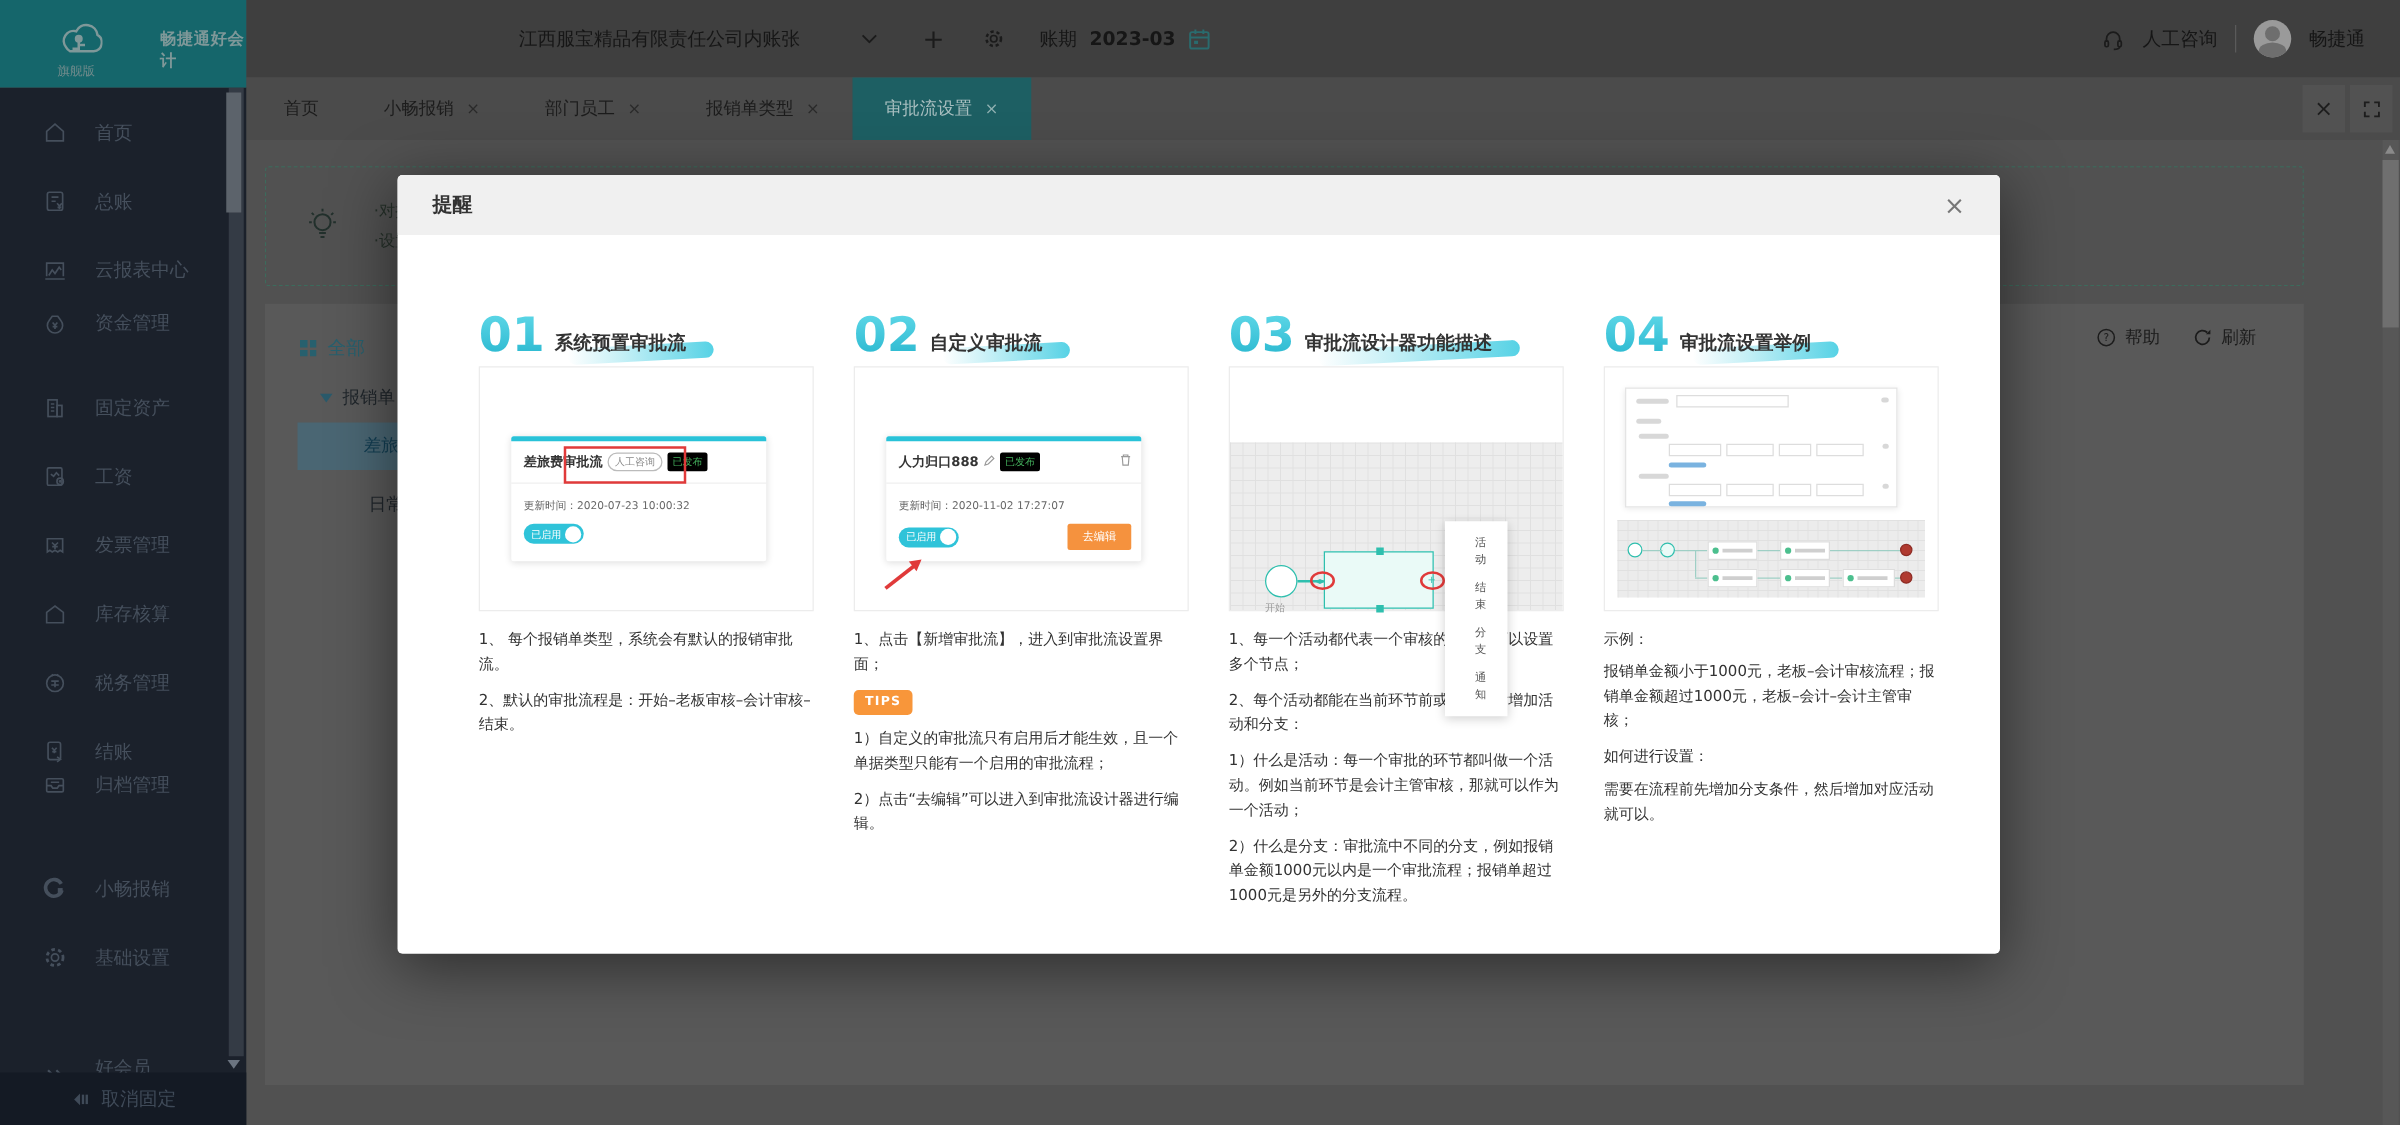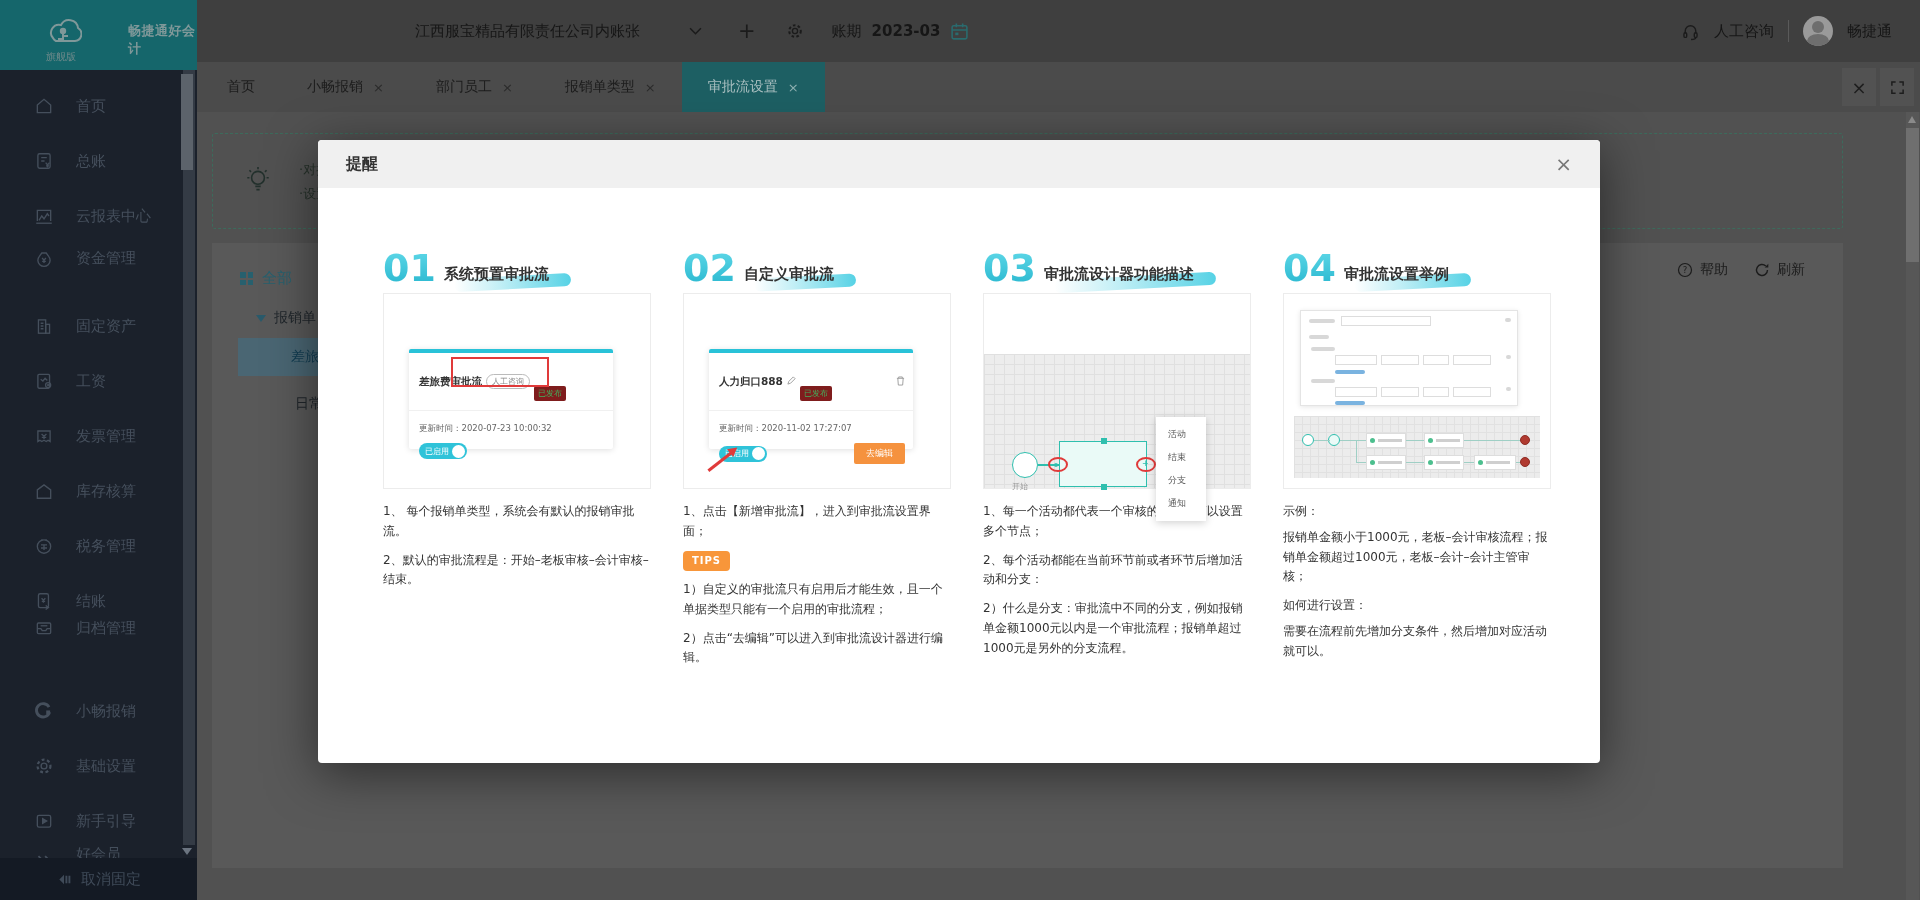--- a/index.html
+++ b/index.html
@@ -91,21 +91,21 @@
   .tips-badge{display:inline-block;background:#f8963a;color:#fff;font-size:10px;font-weight:bold;
               border-radius:4px;padding:2px 9px;margin:0 0 9px 0;letter-spacing:1px;}
 
   
   .mini-card{position:absolute;left:25px;top:55px;width:204px;height:100px;background:#fff;
              box-shadow:0 1px 6px rgba(0,0,0,.13);border-radius:2px;font-size:9px;}
   .mc-top{height:4px;background:#29c2d8;border-radius:2px 2px 0 0;}
   .mc-row1{display:flex;align-items:center;gap:4px;padding:9px 8px 0 10px;}
   .mc-name{font-size:10.5px;font-weight:bold;color:#333;white-space:nowrap;}
   .pill-outline{border:1px solid #bbb;border-radius:8px;color:#888;font-size:8px;padding:1px 5px;white-space:nowrap;}
-  .tag-green{background:#7f1d1d;color:#43b05c;font-size:8px;padding:2px 4px;border-radius:2px;white-space:nowrap;margin-top:24px;}
+  .tag-green{background:#000000;color:#43b05c;font-size:8px;padding:2px 4px;border-radius:2px;white-space:nowrap;}
   .mc-upd{padding:12px 10px 0 10px;color:#666;font-size:8.5px;border-top:1px solid #f0f0f0;margin-top:9px;}
   .mc-row3{display:flex;align-items:center;padding:8px 8px 0 10px;}
   .toggle{display:inline-flex;align-items:center;background:#2fc3d9;border-radius:9px;height:16px;padding:0 2px 0 6px;color:#fff;font-size:8px;gap:3px;}
   .knob{display:inline-block;width:13px;height:13px;border-radius:50%;background:#fff;}
   .red-box{position:absolute;border:2px solid #e03a3a;}
   .btn-edit{margin-left:auto;background:#f5923e;color:#fff;font-size:9px;border-radius:2px;padding:4px 12px;}
   .mini-ico{color:#999;font-size:9px;}
   .red-arrow{position:absolute;left:0px;bottom:-22px;width:30px;height:2.5px;background:#e03a3a;transform:rotate(-38deg);transform-origin:left bottom;}
   .red-arrow:after{content:"";position:absolute;right:-7px;top:-4px;border-left:9px solid #e03a3a;border-top:5px solid transparent;border-bottom:5px solid transparent;}
 
@@ -114,21 +114,21 @@
      background-image:linear-gradient(#e0e0e0 1px,transparent 1px),linear-gradient(90deg,#e0e0e0 1px,transparent 1px);
      background-size:10px 10px;}
   .node-start{position:absolute;left:28px;top:98px;width:26px;height:26px;border-radius:50%;background:#fff;border:1.5px solid #2fbfae;}
   .node-start-lb{position:absolute;left:28px;top:127px;font-size:8px;color:#999;}
   .flow-line{position:absolute;left:54px;top:110px;width:22px;height:1.5px;background:#2fbfae;}
   .node-rect{position:absolute;left:75px;top:87px;width:88px;height:46px;background:#eafaf7;border:1.5px solid #2fbfae;}
   .handle{position:absolute;width:6px;height:6px;background:#2fbfae;left:41px;}
   .red-ellipse{position:absolute;width:20px;height:15px;border:2px solid #e03a3a;border-radius:50%;z-index:2;}
   .teal-glyph{position:absolute;font-size:8px;color:#2fbfae;z-index:1;}
   .ctx-menu{position:absolute;left:172px;top:63px;width:50px;background:#fff;box-shadow:0 2px 8px rgba(0,0,0,.18);
-            padding:6px 0;z-index:3;}
+            padding:6px 12px;z-index:3;}
   .ctx-menu div{font-size:9px;color:#555;padding:5px 0 5px 12px;}
 
   
   .ex-win{position:absolute;left:16px;top:16px;width:218px;height:96px;background:#fff;border:1px solid #e4e4e4;
           box-shadow:0 1px 5px rgba(0,0,0,.1);}
   .bar{background:#d8d8d8;height:4px;border-radius:2px;}
   .ex-input{position:absolute;border:1px solid #ddd;background:#fff;}
   .blue-bar{background:#7ab3e0;height:3.5px;border-radius:2px;}
   .ex-flow{position:absolute;left:10px;top:122px;width:246px;height:62px;background:#ececec;
      background-image:linear-gradient(#e1e1e1 1px,transparent 1px),linear-gradient(90deg,#e1e1e1 1px,transparent 1px);
@@ -317,27 +317,20 @@
           <rect x="11" y="8.5" width="3.5" height="3.5" fill="currentColor" stroke="none"></rect>
         </svg>
       <span>小畅报销</span>
       </div>
     <div class="side-item" style="top:674px">
       <svg width="20" height="20" viewBox="0 0 18 18" fill="none" stroke="currentColor" stroke-width="1.2">
           <circle cx="9" cy="9" r="2.6"></circle>
           <circle cx="9" cy="9" r="5.8" stroke-width="2" stroke-dasharray="2.6 2.3"></circle>
         </svg>
       <span>基础设置</span>
-      </div>
-    <div class="side-item" style="top:729px">
-      <svg width="20" height="20" viewBox="0 0 18 18" fill="none" stroke="currentColor" stroke-width="1.2">
-          <rect x="3" y="4" width="12" height="10.5" rx="1.5"></rect>
-          <path d="M7.8 7v4.2l3.6-2.1z" fill="currentColor"></path>
-        </svg>
-      <span>新手引导</span>
       </div>
     <div class="side-item" style="top:776px;height:16px;overflow:hidden;">
       <svg width="20" height="20" viewBox="0 0 18 18" fill="none" stroke="currentColor" stroke-width="1.6">
           <path d="M4 11l3.5 3.5L4 18M10 11l3.5 3.5L10 18"></path>
         </svg>
       <span>好会员</span>
       </div>
 
     <div class="side-scroll">
       <span class="side-arrow up"></span>
@@ -511,20 +504,21 @@
               <div>活动</div>
               <div>结束</div>
               <div>分支</div>
               <div>通知</div>
             </div>
           </div>
         </div>
         <div class="paras">
           <p>1、每一个活动都代表一个审核的节点，可以设置多个节点；</p>
           <p>2、每个活动都能在当前环节前或者环节后增加活动和分支：</p>
+          <p>1）什么是活动：每一个审批的环节都叫做一个活动。例如当前环节是会计主管审核，那就可以作为一个活动；</p>
           <p>2）什么是分支：审批流中不同的分支，例如报销单金额1000元以内是一个审批流程；报销单超过1000元是另外的分支流程。</p>
         </div>
       </div>
 
       <div class="col">
         <div class="col-head">
           <span class="num">04</span>
           <span class="ttl-wrap"><span class="swoosh"></span><span class="ttl">审批流设置举例</span></span>
         </div>
         <div class="shot">

